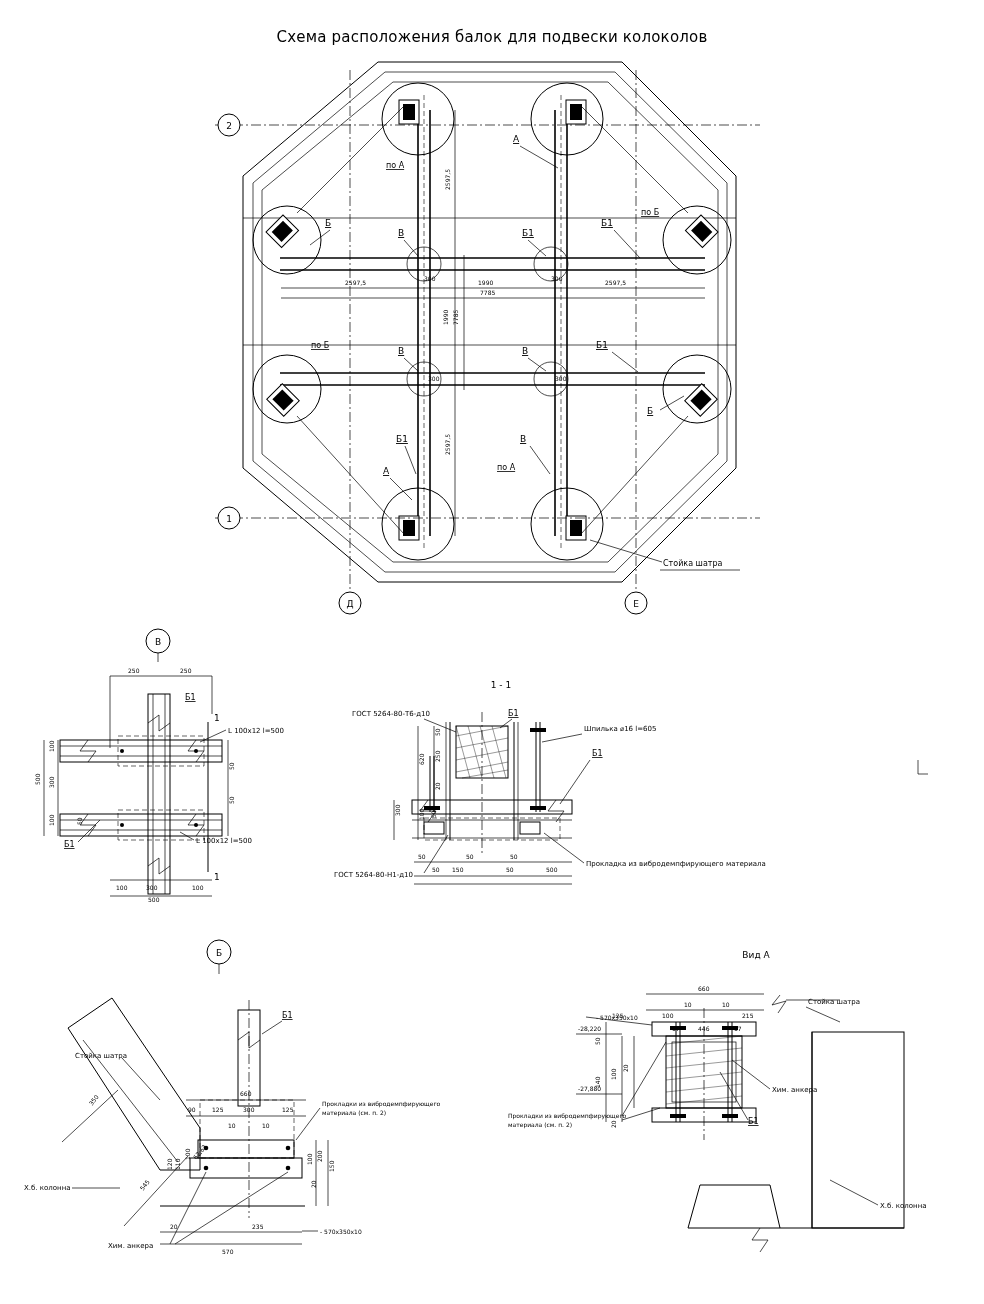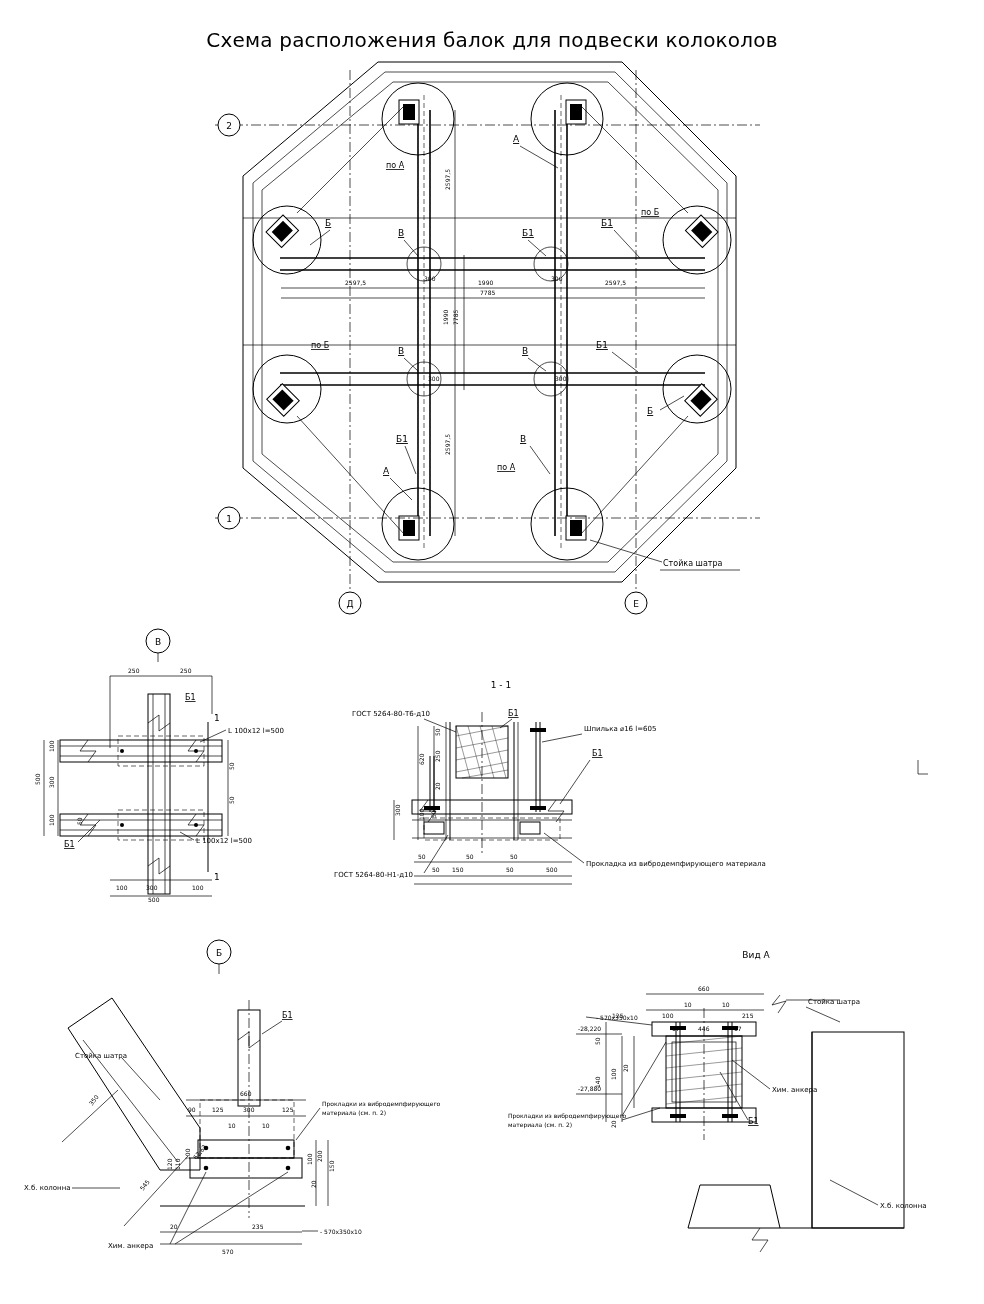--- a/index.html
+++ b/index.html
@@ -1,20 +1,20 @@
 <!DOCTYPE html>
 <html><head>
 <meta charset="utf-8">
 <style>
   html,body{margin:0;padding:0;background:#ffffff;}
   body{width:984px;height:1304px;position:relative;font-family:"DejaVu Sans",sans-serif;color:#000;}
   .root{position:relative;width:984px;height:1304px;overflow:hidden;}
   .title{
     position:absolute;left:0;top:28px;width:984px;text-align:center;
-    font-size:20px;letter-spacing:0.2px;font-family:"DejaVu Sans",sans-serif;
+    font-size:15px;letter-spacing:0.2px;font-family:"DejaVu Sans",sans-serif;
   }
   svg{position:absolute;left:0;top:0;width:984px;height:1304px;overflow:visible;}
   .ln{stroke:#000;stroke-width:1;fill:none;}
   .ln-thin{stroke:#000;stroke-width:0.7;fill:none;}
   .ln-thick{stroke:#000;stroke-width:1.6;fill:none;}
   .ln-dash{stroke:#000;stroke-width:0.7;fill:none;stroke-dasharray:10 3 2 3;}
   .ln-dash2{stroke:#000;stroke-width:0.6;fill:none;stroke-dasharray:5 3;}
   .fillw{fill:#ffffff;stroke:#000;stroke-width:1;}
   .fillk{fill:#000;stroke:none;}
   .lbl{font-family:"DejaVu Sans",sans-serif;font-size:8px;fill:#000;}

